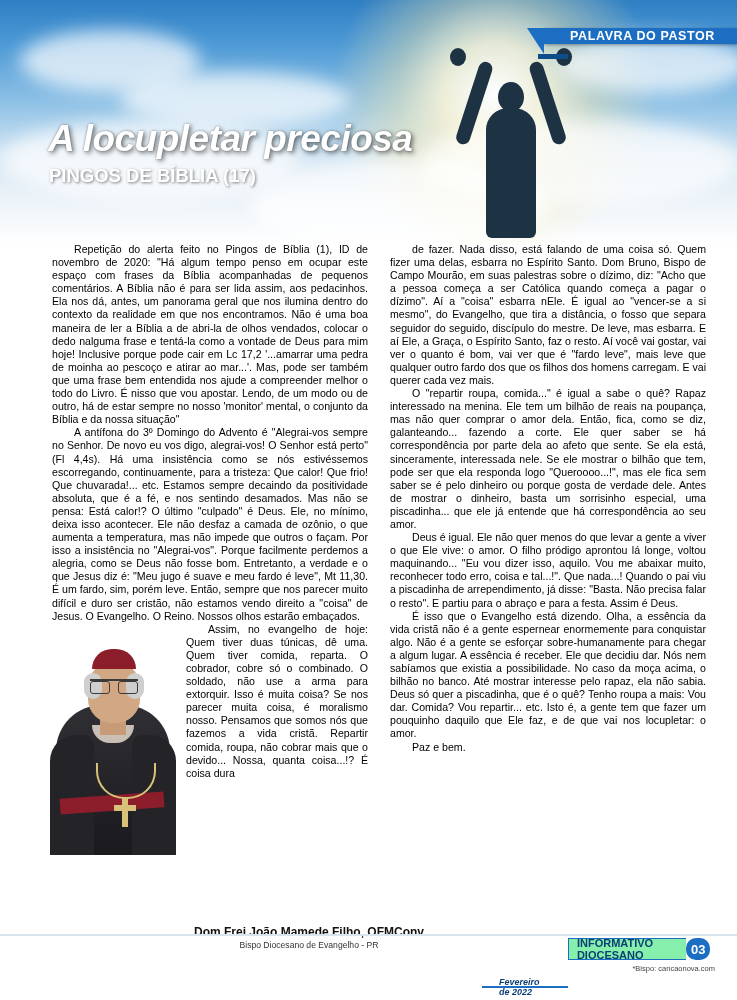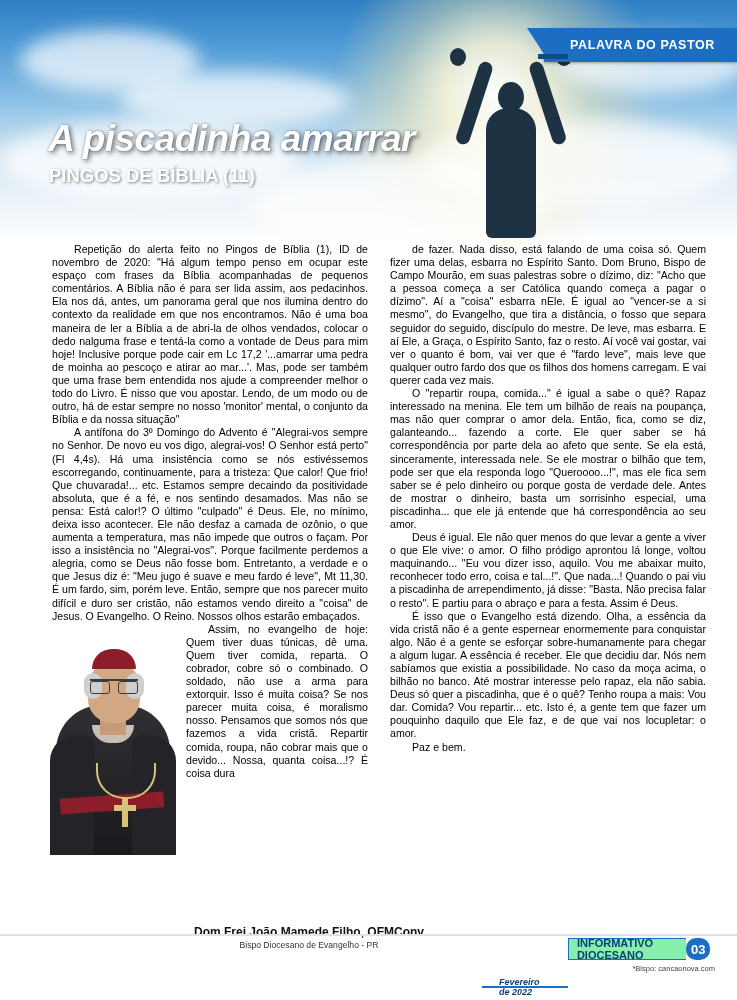--- a/index.html
+++ b/index.html
@@ -89,21 +89,21 @@
     position: absolute; width: 16px; height: 18px;
     background: #1d3242; border-radius: 50%;
   }
   .figure .handL { left: 18px; top: 10px; }
   .figure .handR { left: 124px; top: 10px; }
 
   
   .pastor-tab {
     position: absolute;
     right: 0; top: 28px;
-    height: 34px;
+    height: 16px;
     display: flex;
     align-items: center;
     background: #1b6ec2;
     color: #ffffff;
     font-size: 12.5px;
     font-weight: bold;
     letter-spacing: 0.6px;
     padding: 0 22px 0 26px;
     box-shadow: 0 1px 3px rgba(0,0,0,0.35);
   }
@@ -364,22 +364,22 @@
       <div class="head"></div>
       <div class="torso"></div>
     </div>
 
     <div class="pastor-tab">
       <span class="notch"></span>
       <span class="shadowbar"></span>
       <span>PALAVRA DO PASTOR</span>
     </div>
 
-    <div class="hero-title">A piscadinha amarrar</div>
-    <div class="hero-sub">PINGOS DE BÍBLIA (11)</div>
+    <div class="hero-title">A locupletar preciosa</div>
+    <div class="hero-sub">PINGOS DE BÍBLIA (17)</div>
   </div>
 
   <div class="cols">
 
     <div class="col col-left">
       <p>Repetição do alerta feito no Pingos de Bíblia (1), ID de novembro de 2020: "Há algum tempo penso em ocupar este espaço com frases da Bíblia acompanhadas de pequenos comentários. A Bíblia não é para ser lida assim, aos pedacinhos. Ela nos dá, antes, um panorama geral que nos ilumina dentro do contexto da realidade em que nos encontramos. Não é uma boa maneira de ler a Bíblia a de abri-la de olhos vendados, colocar o dedo nalguma frase e tentá-la como a vontade de Deus para mim hoje! Inclusive porque pode cair em Lc 17,2 '...amarrar uma pedra de moinha ao pescoço e atirar ao mar...'. Mas, pode ser também que uma frase bem entendida nos ajude a compreender melhor o todo do Livro. É nisso que vou apostar. Lendo, de um modo ou de outro, há de estar sempre no nosso 'monitor' mental, o conjunto da Bíblia e da nossa situação"</p>
       <p>A antífona do 3º Domingo do Advento é "Alegrai-vos sempre no Senhor. De novo eu vos digo, alegrai-vos! O Senhor está perto" (Fl 4,4s). Há uma insistência como se nós estivéssemos escorregando, continuamente, para a tristeza: Que calor! Que frio! Que chuvarada!... etc. Estamos sempre decaindo da positividade absoluta, que é a fé, e nos sentindo desamados. Mas não se pensa: Está calor!? O último "culpado" é Deus. Ele, no mínimo, deixa isso acontecer. Ele não desfaz a camada de ozônio, o que aumenta a temperatura, mas não impede que outros o façam. Por isso a insistência no "Alegrai-vos". Porque facilmente perdemos a alegria, como se Deus não fosse bom. Entretanto, a verdade e o que Jesus diz é: "Meu jugo é suave e meu fardo é leve", Mt 11,30. É um fardo, sim, porém leve. Então, sempre que nos parecer muito difícil e duro ser cristão, não estamos vendo direito a "coisa" de Jesus. O Evangelho. O Reino. Nossos olhos estarão embaçados.</p>
       <div class="photo-wrap">
         <div class="photo">
           <div class="cassock"></div>

